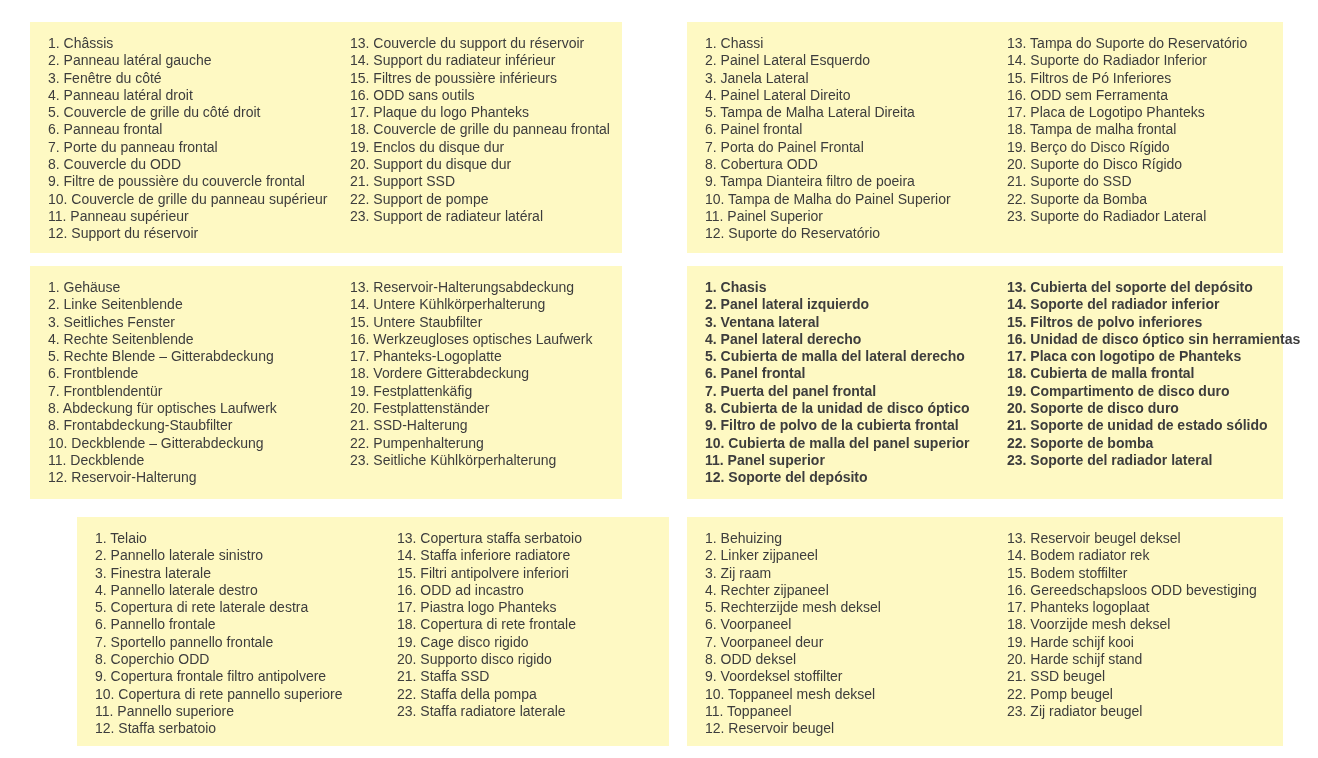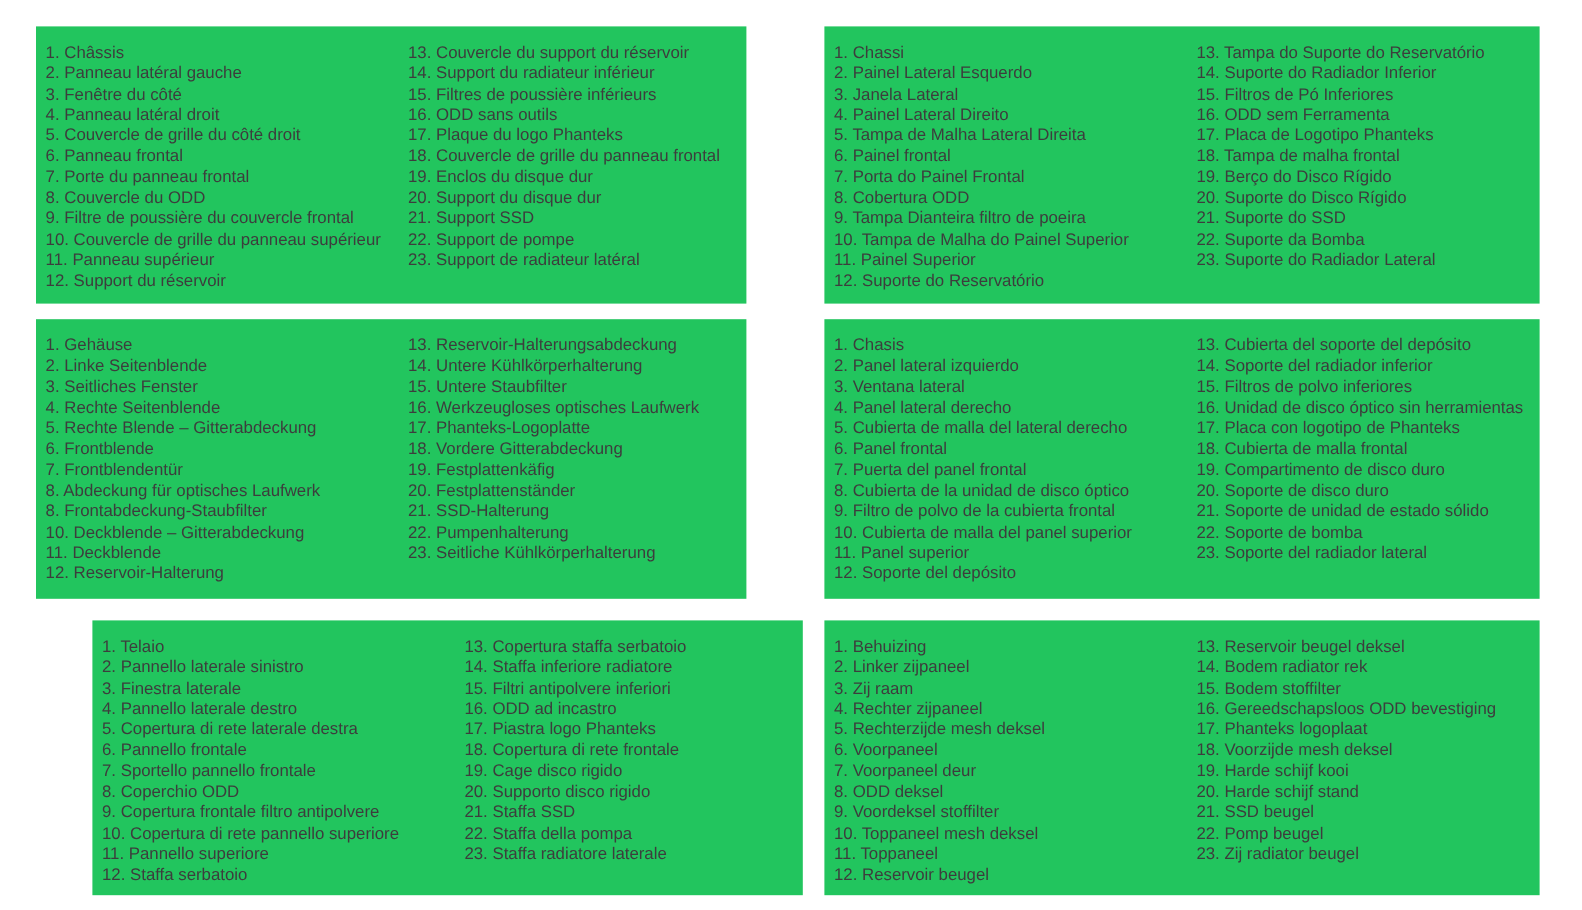--- a/index.html
+++ b/index.html
@@ -10,29 +10,29 @@
   .page {
     position: relative;
     width: 1318px;
     height: 758px;
     background: #ffffff;
     font-family: "Liberation Sans", "DejaVu Sans", sans-serif;
     overflow: hidden;
   }
   .panel {
     position: absolute;
-    background: #22c55e;
+    background: #fef9c3;
     box-sizing: border-box;
     display: flex;
-    padding: 13px 10px 0 8px;
+    padding: 13px 10px 0 18px;
   }
   .panel-fr { left: 30px;  top: 22px;  width: 592px; height: 231px; }
   .panel-pt { left: 687px; top: 22px;  width: 596px; height: 231px; justify-content: center; }
   .panel-de { left: 30px;  top: 266px; width: 592px; height: 233px; }
-  .panel-es { left: 687px; top: 266px; width: 596px; height: 233px; }
+  .panel-es { left: 687px; top: 266px; width: 596px; height: 233px; font-weight: bold; }
   .panel-it { left: 30px;  top: 517px; width: 592px; height: 229px; margin-left: 47px; }
   .panel-nl { left: 687px; top: 517px; width: 596px; height: 229px; }
   ul.parts-col {
     list-style: none;
     margin: 0;
     padding: 0;
   }
   ul.parts-col.col1 { width: 302px; flex: 0 0 302px; }
   ul.parts-col.col2 { flex: 1 1 auto; }
   ul.parts-col li {

